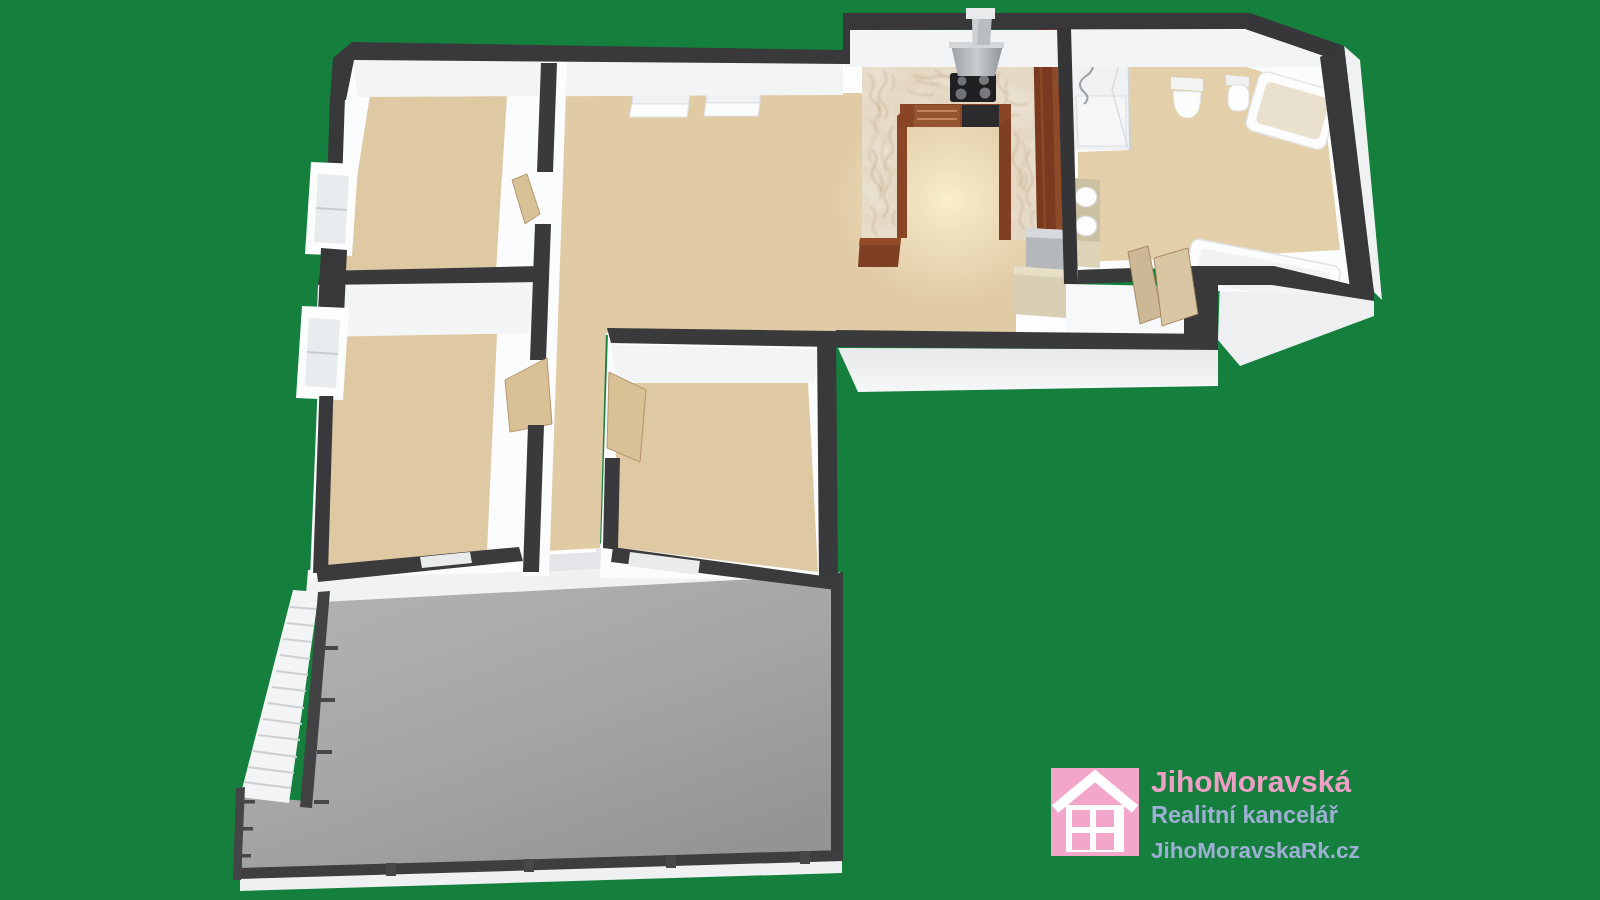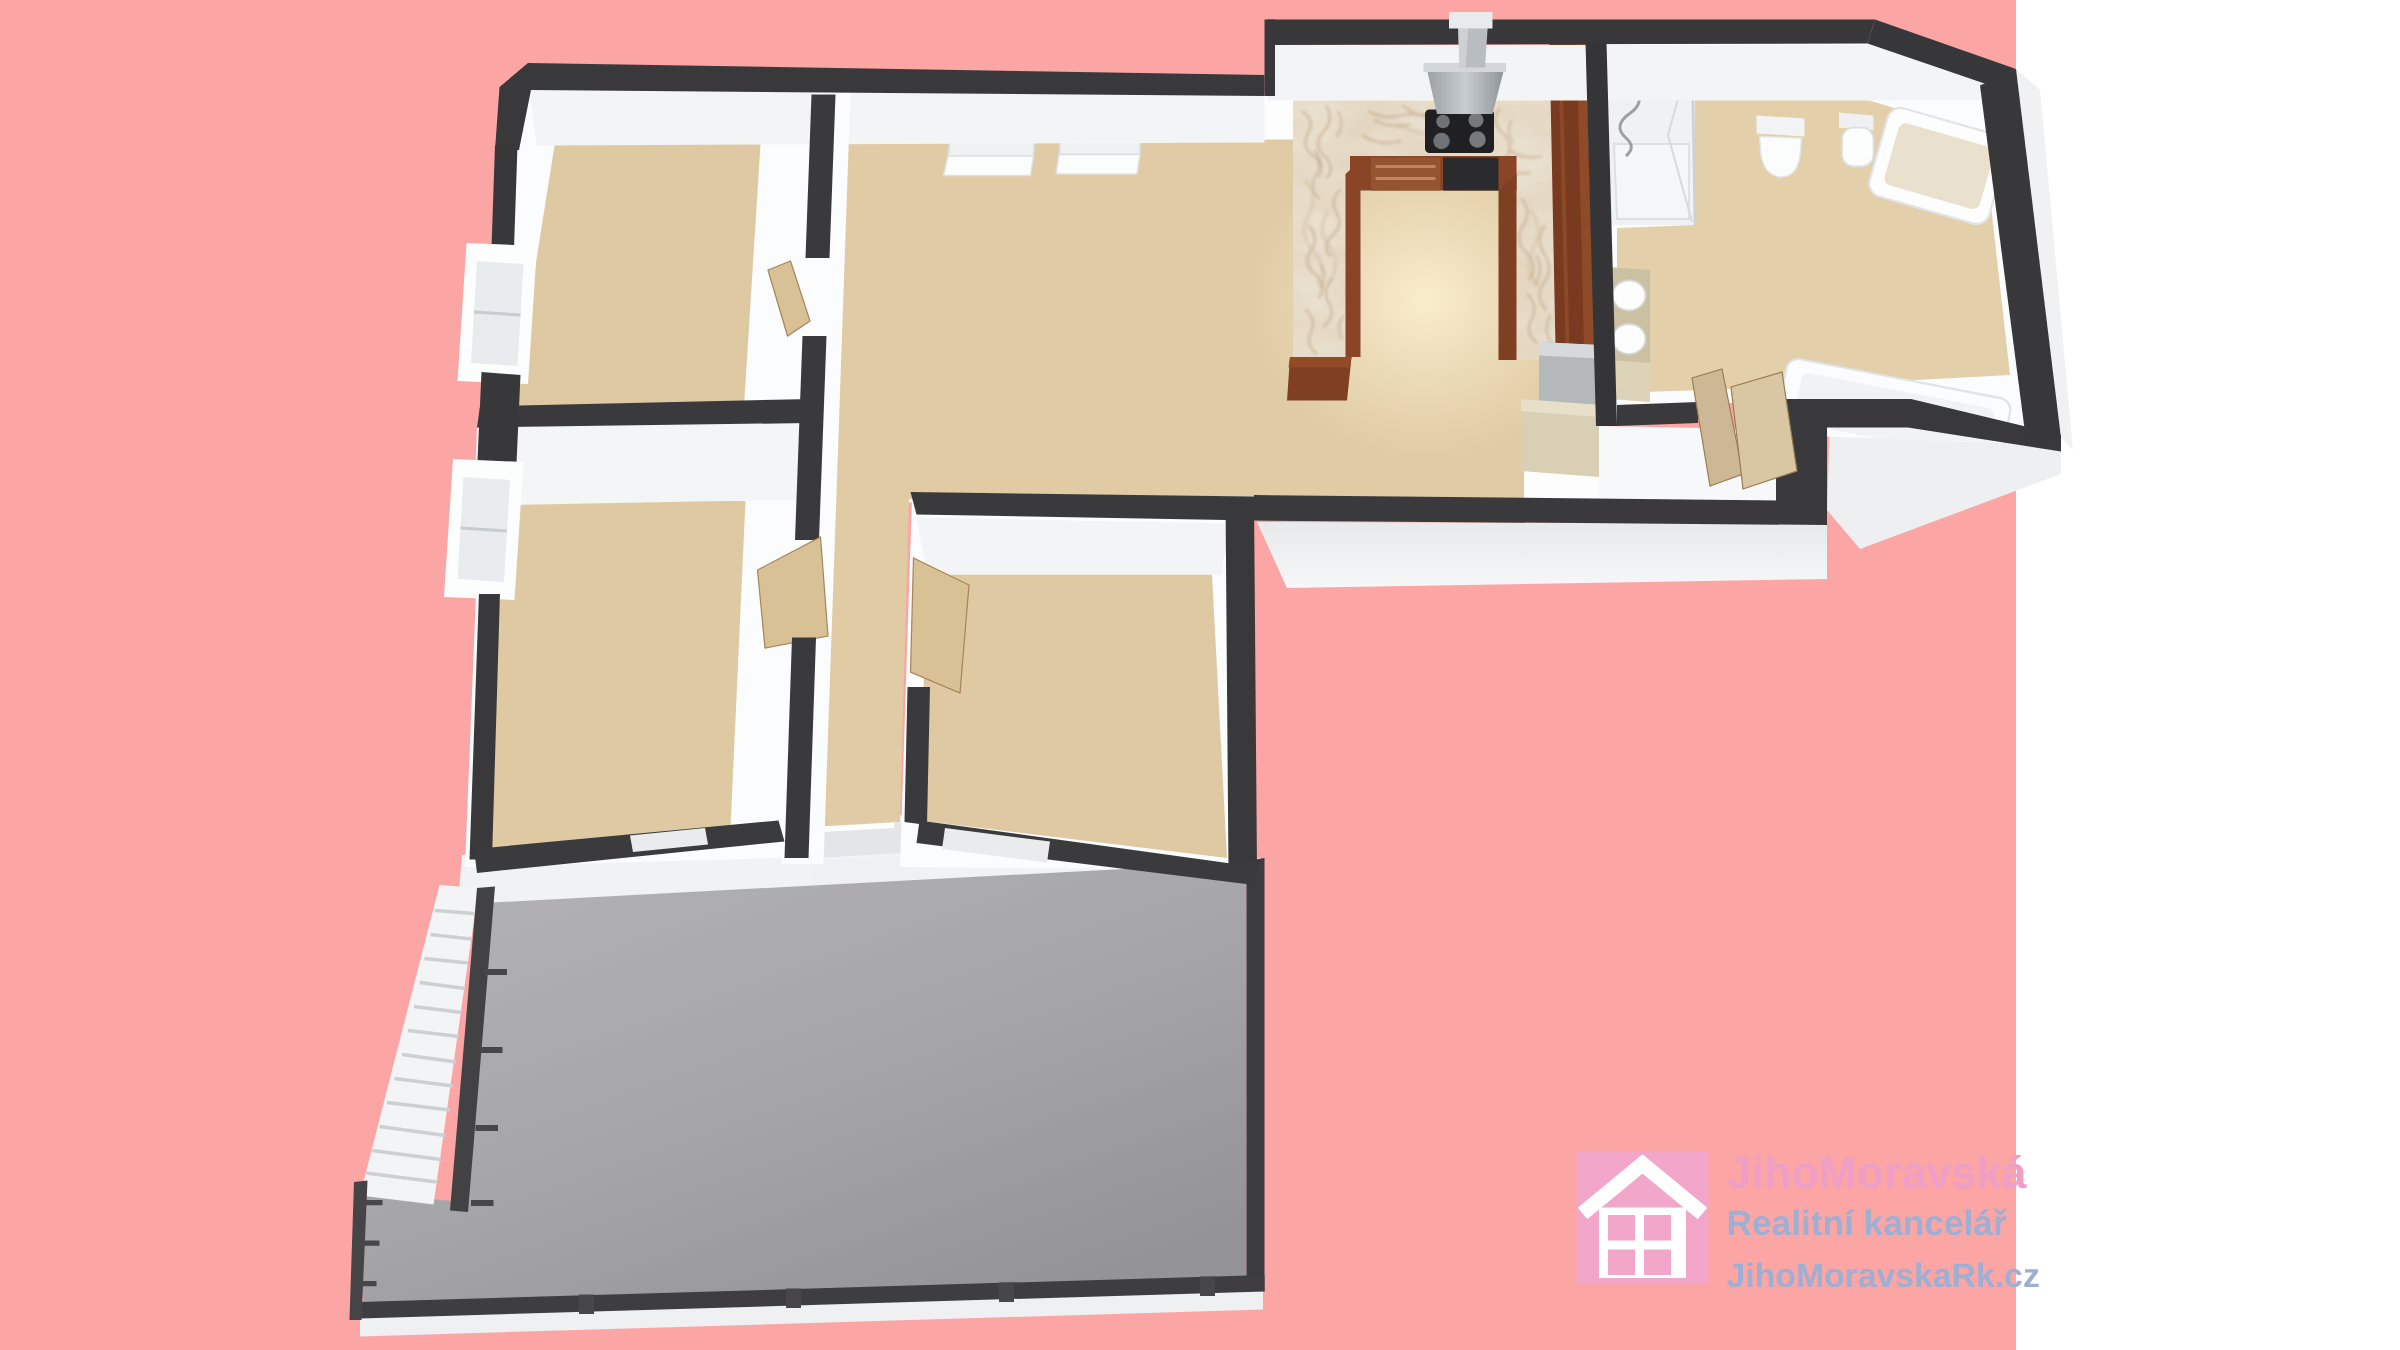--- a/index.html
+++ b/index.html
@@ -1,16 +1,16 @@
 <!DOCTYPE html>
 <html><head>
 <meta charset="utf-8">
 <style>
   html,body{margin:0;padding:0;background:#ffffff;width:1600px;height:900px;overflow:hidden;}
-  .page{position:relative;width:1344px;height:900px;background:#fca5a5;font-family:"Liberation Sans", sans-serif;}
+  .page{position:relative;width:1600px;height:900px;background:#15803d;font-family:"Liberation Sans", sans-serif;}
   svg{position:absolute;left:0;top:0;}
 </style>
 </head>
 <body>
 <div class="page">
 <svg width="1600" height="900" viewBox="0 0 1600 900">
 <defs>
   <linearGradient id="terr" x1="0" y1="0" x2="0.7" y2="1">
     <stop offset="0" stop-color="#b4b4b6"></stop>
     <stop offset="0.55" stop-color="#a6a6a8"></stop>

